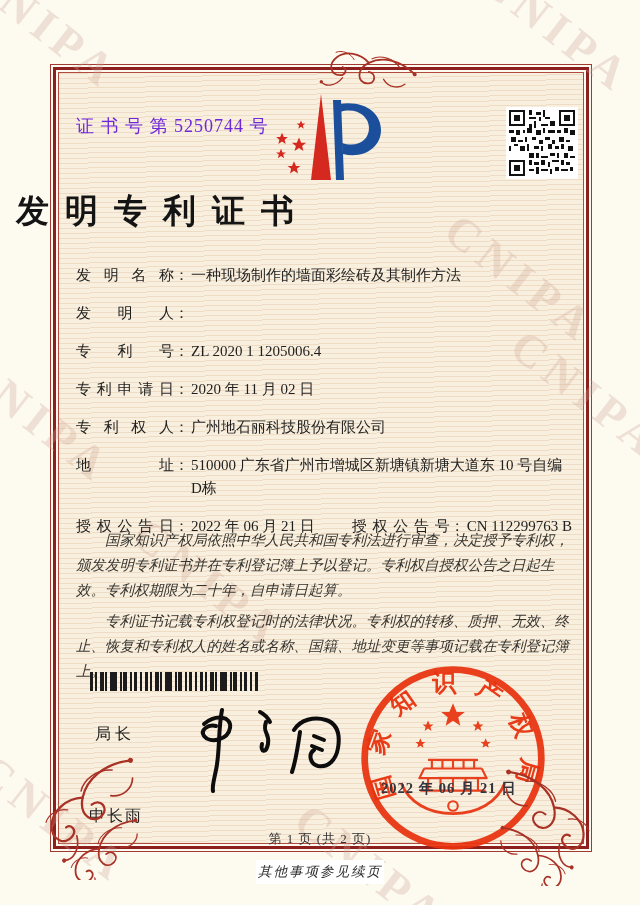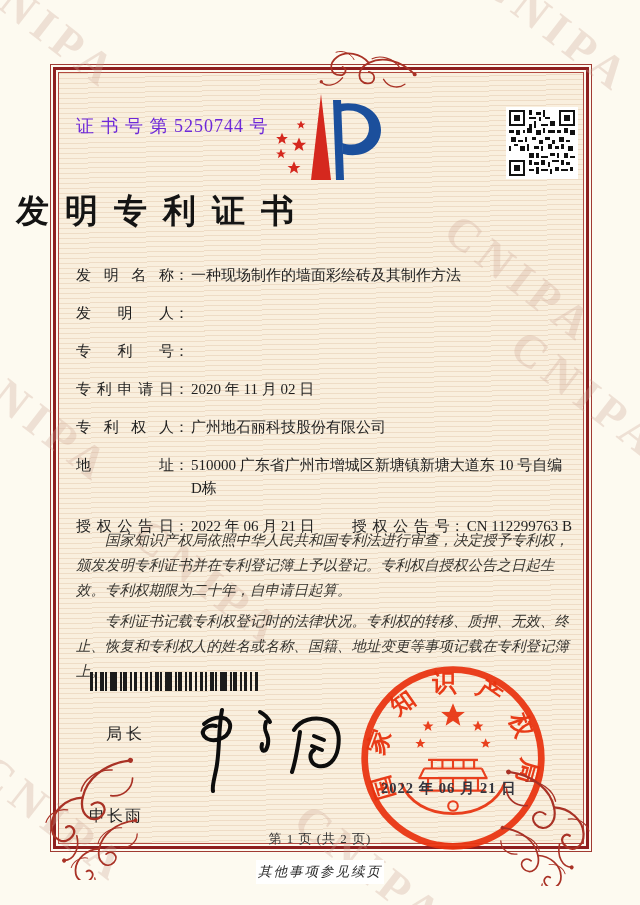--- a/index.html
+++ b/index.html
@@ -30,21 +30,21 @@
   .addr-value{max-width:382px;}
   .grant-pair{display:flex;}
   .paras{position:absolute;left:76px;top:528px;width:496px;font-size:14.5px;line-height:25px;
          font-style:italic;color:#36342f;}
   .paras p{margin:0 0 6px 0;text-indent:2em;}
   .barcode{position:absolute;left:90px;top:672px;width:168px;height:19px;
      background:
        repeating-linear-gradient(90deg,#1b1b1b 0 2px,rgba(0,0,0,0) 2px 5px),
        repeating-linear-gradient(90deg,#1b1b1b 0 3px,rgba(0,0,0,0) 3px 11px),
        repeating-linear-gradient(90deg,rgba(0,0,0,0) 0 13px,#f9efde 13px 16px,rgba(0,0,0,0) 16px 29px);}
-  .signer-title{position:absolute;left:106px;top:724px;font-size:16px;letter-spacing:4px;color:#222;}
+  .signer-title{position:absolute;left:95px;top:724px;font-size:16px;letter-spacing:4px;color:#222;}
   .signer-name{position:absolute;left:89px;top:758px;font-size:16px;letter-spacing:2px;color:#222;margin-top:48px;}
   .signature{position:absolute;left:182px;top:696px;}
   .seal{position:absolute;left:357px;top:662px;z-index:5;}
   .seal-date{position:absolute;left:381px;top:779px;z-index:6;font-size:14.5px;font-weight:bold;
              letter-spacing:1px;color:#33353e;white-space:nowrap;}
   .page-num{position:absolute;left:0;right:0;top:830px;text-align:center;font-size:13px;letter-spacing:1px;color:#333;}
   .note-wrap{position:absolute;left:0;right:0;top:860px;text-align:center;}
   .note{display:inline-block;background:#ffffff;padding:3px 2px;font-size:13.5px;font-style:italic;
         letter-spacing:2px;color:#2b2b2b;}
   .orn{position:absolute;z-index:4;pointer-events:none;}
@@ -135,20 +135,21 @@
           <span class="f-colon">：</span>
         <span class="f-value">一种现场制作的墙面彩绘砖及其制作方法</span>
       </div>
       <div class="f-row">
         <span class="f-label">发明人</span>
           <span class="f-colon">：</span>
       </div>
       <div class="f-row">
         <span class="f-label">专利号</span>
           <span class="f-colon">：</span>
+        <span class="f-value">ZL 2020 1 1205006.4</span>
       </div>
       <div class="f-row">
         <span class="f-label">专利申请日</span>
           <span class="f-colon">：</span>
         <span class="f-value">2020 年 11 月 02 日</span>
       </div>
       <div class="f-row">
         <span class="f-label">专利权人</span>
           <span class="f-colon">：</span>
         <span class="f-value">广州地石丽科技股份有限公司</span>

